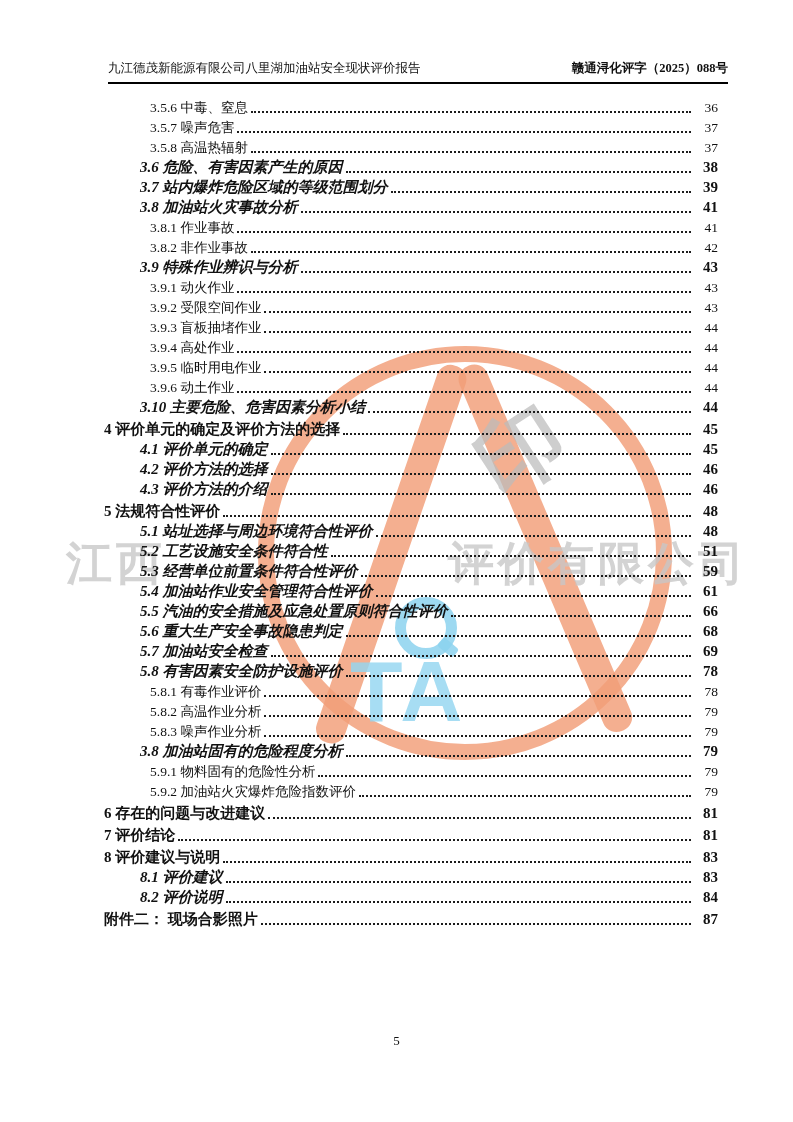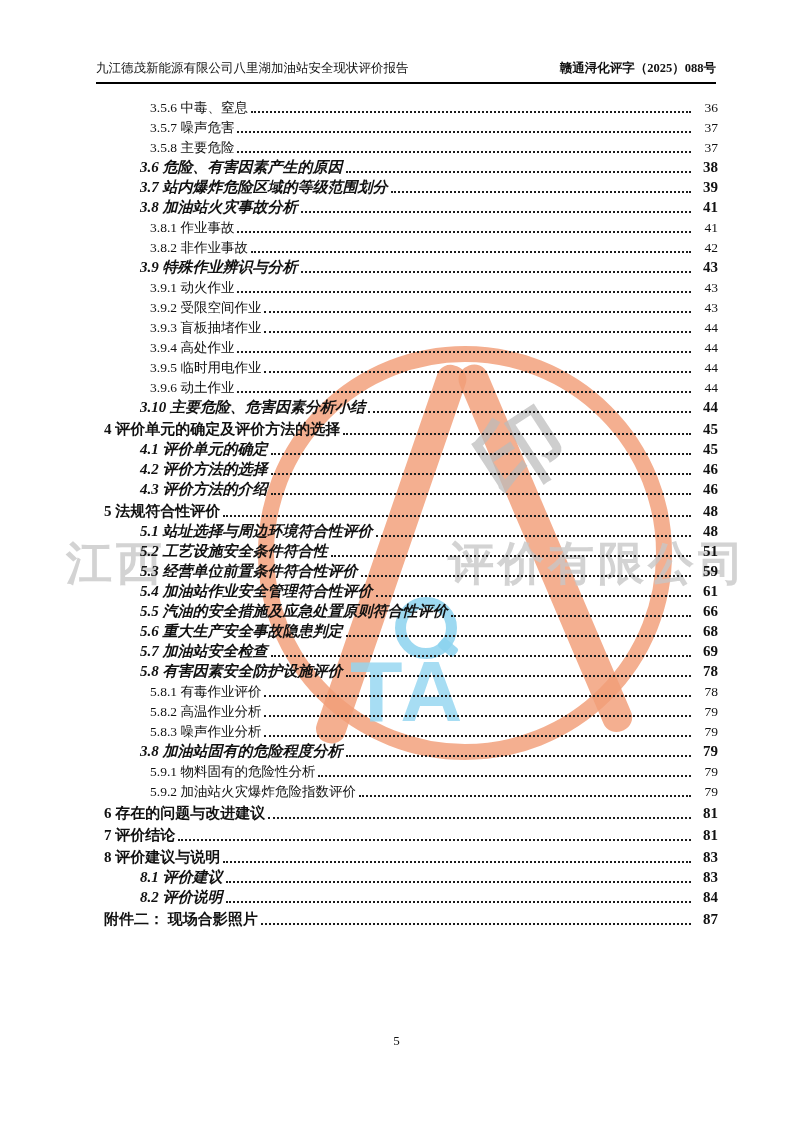--- a/index.html
+++ b/index.html
@@ -36,21 +36,21 @@
     background:rgba(140,210,238,0.85); transform:rotate(40deg); border-radius:3px;
   }
   .wm-ta{
     position:absolute; left:350px; top:648px; font-size:86px; line-height:1;
     font-family:"Liberation Sans","DejaVu Sans",sans-serif; font-weight:bold;
     color:rgba(148,214,240,0.82); letter-spacing:4px;
   }
   
   #content{position:absolute; inset:0; z-index:1;}
   #header{
-    position:absolute; left:96px; top:60px; width:620px;
+    position:absolute; left:108px; top:60px; width:620px;
     display:flex; justify-content:space-between; align-items:center;
     border-bottom:2px solid #000; padding-bottom:5px; font-size:12.5px;
   }
   #header .hdr-left{ font-weight:normal; }
   #header .hdr-right{ font-weight:bold; }
   #toc{ position:absolute; left:98px; top:96px; width:620px; }
   .row{ display:flex; align-items:flex-end; height:20px; line-height:1.15; }
   .row.gap{ margin-top:2px; }
   .lvl1{ font-weight:bold; font-size:15px; padding-left:6px; }
   .lvl2{ font-weight:bold; font-style:italic; font-size:15px; padding-left:42px; }
@@ -90,21 +90,21 @@
           <span class="t">3.5.6 中毒、窒息</span>
           <span class="dots"></span>
           <span class="pg">36</span>
         </div>
         <div class="row lvl3">
           <span class="t">3.5.7 噪声危害</span>
           <span class="dots"></span>
           <span class="pg">37</span>
         </div>
         <div class="row lvl3">
-          <span class="t">3.5.8 主要危险</span>
+          <span class="t">3.5.8 高温热辐射</span>
           <span class="dots"></span>
           <span class="pg">37</span>
         </div>
         <div class="row lvl2">
           <span class="t">3.6 危险、有害因素产生的原因</span>
           <span class="dots"></span>
           <span class="pg">38</span>
         </div>
         <div class="row lvl2">
           <span class="t">3.7 站内爆炸危险区域的等级范围划分</span>

